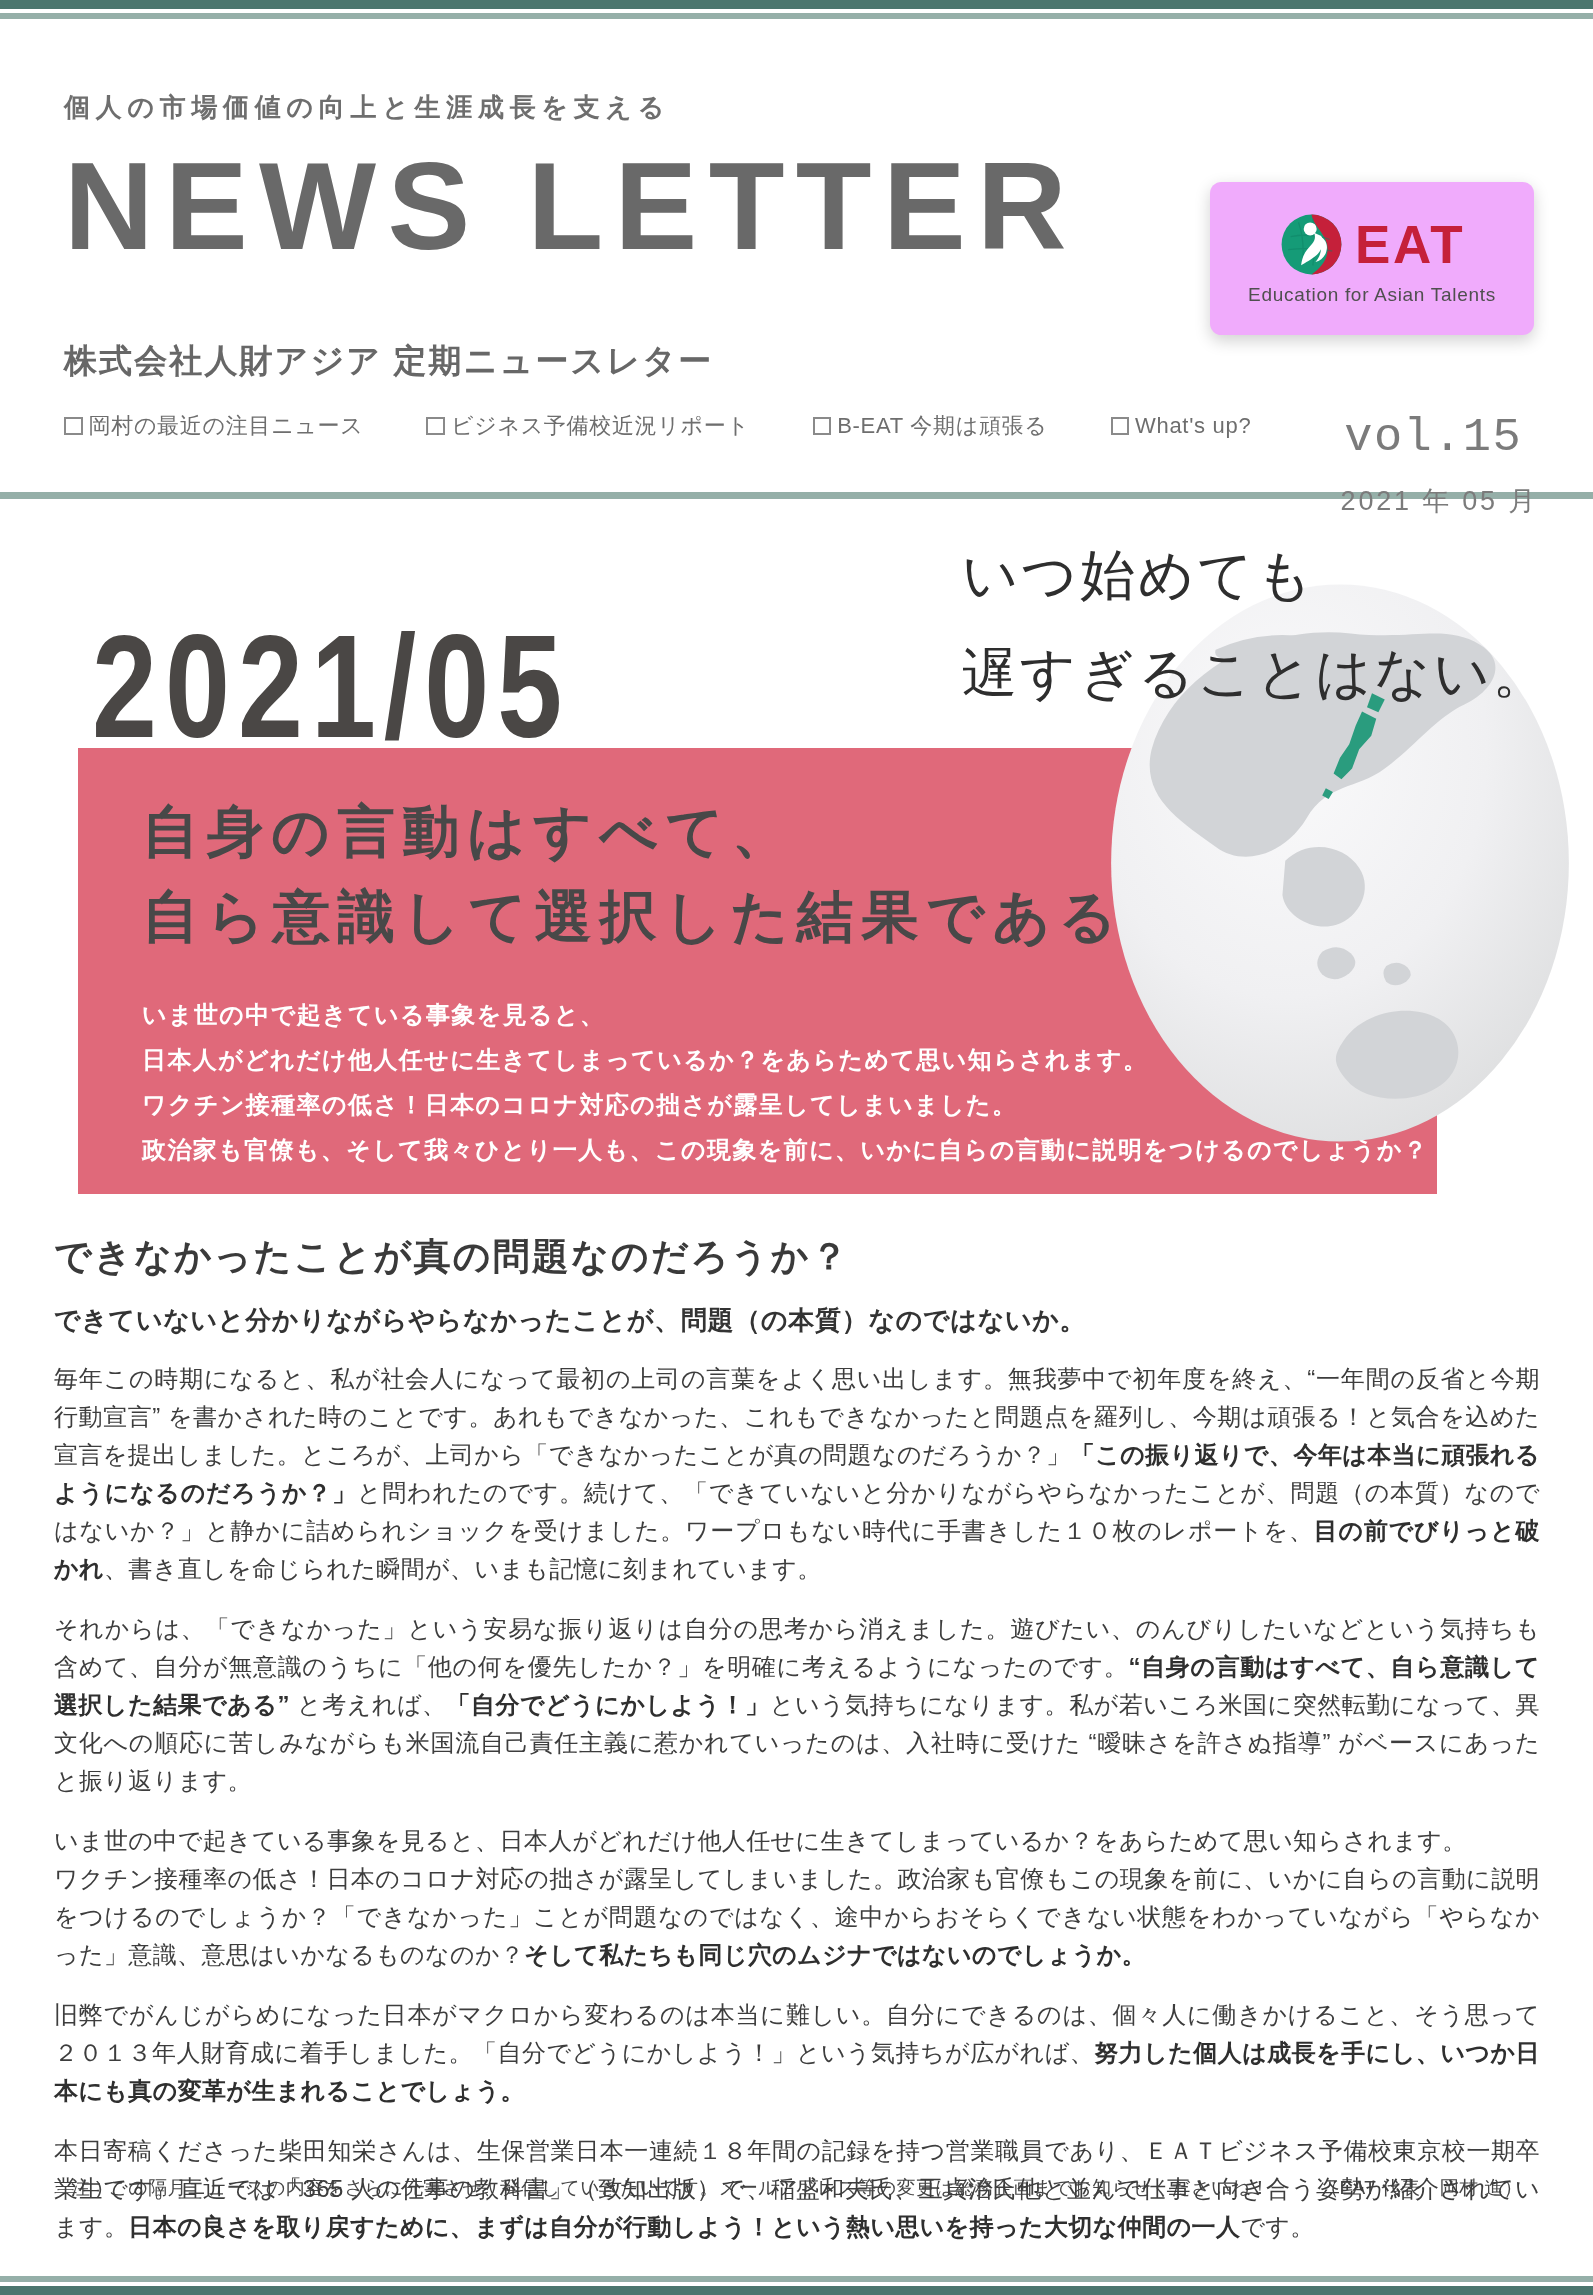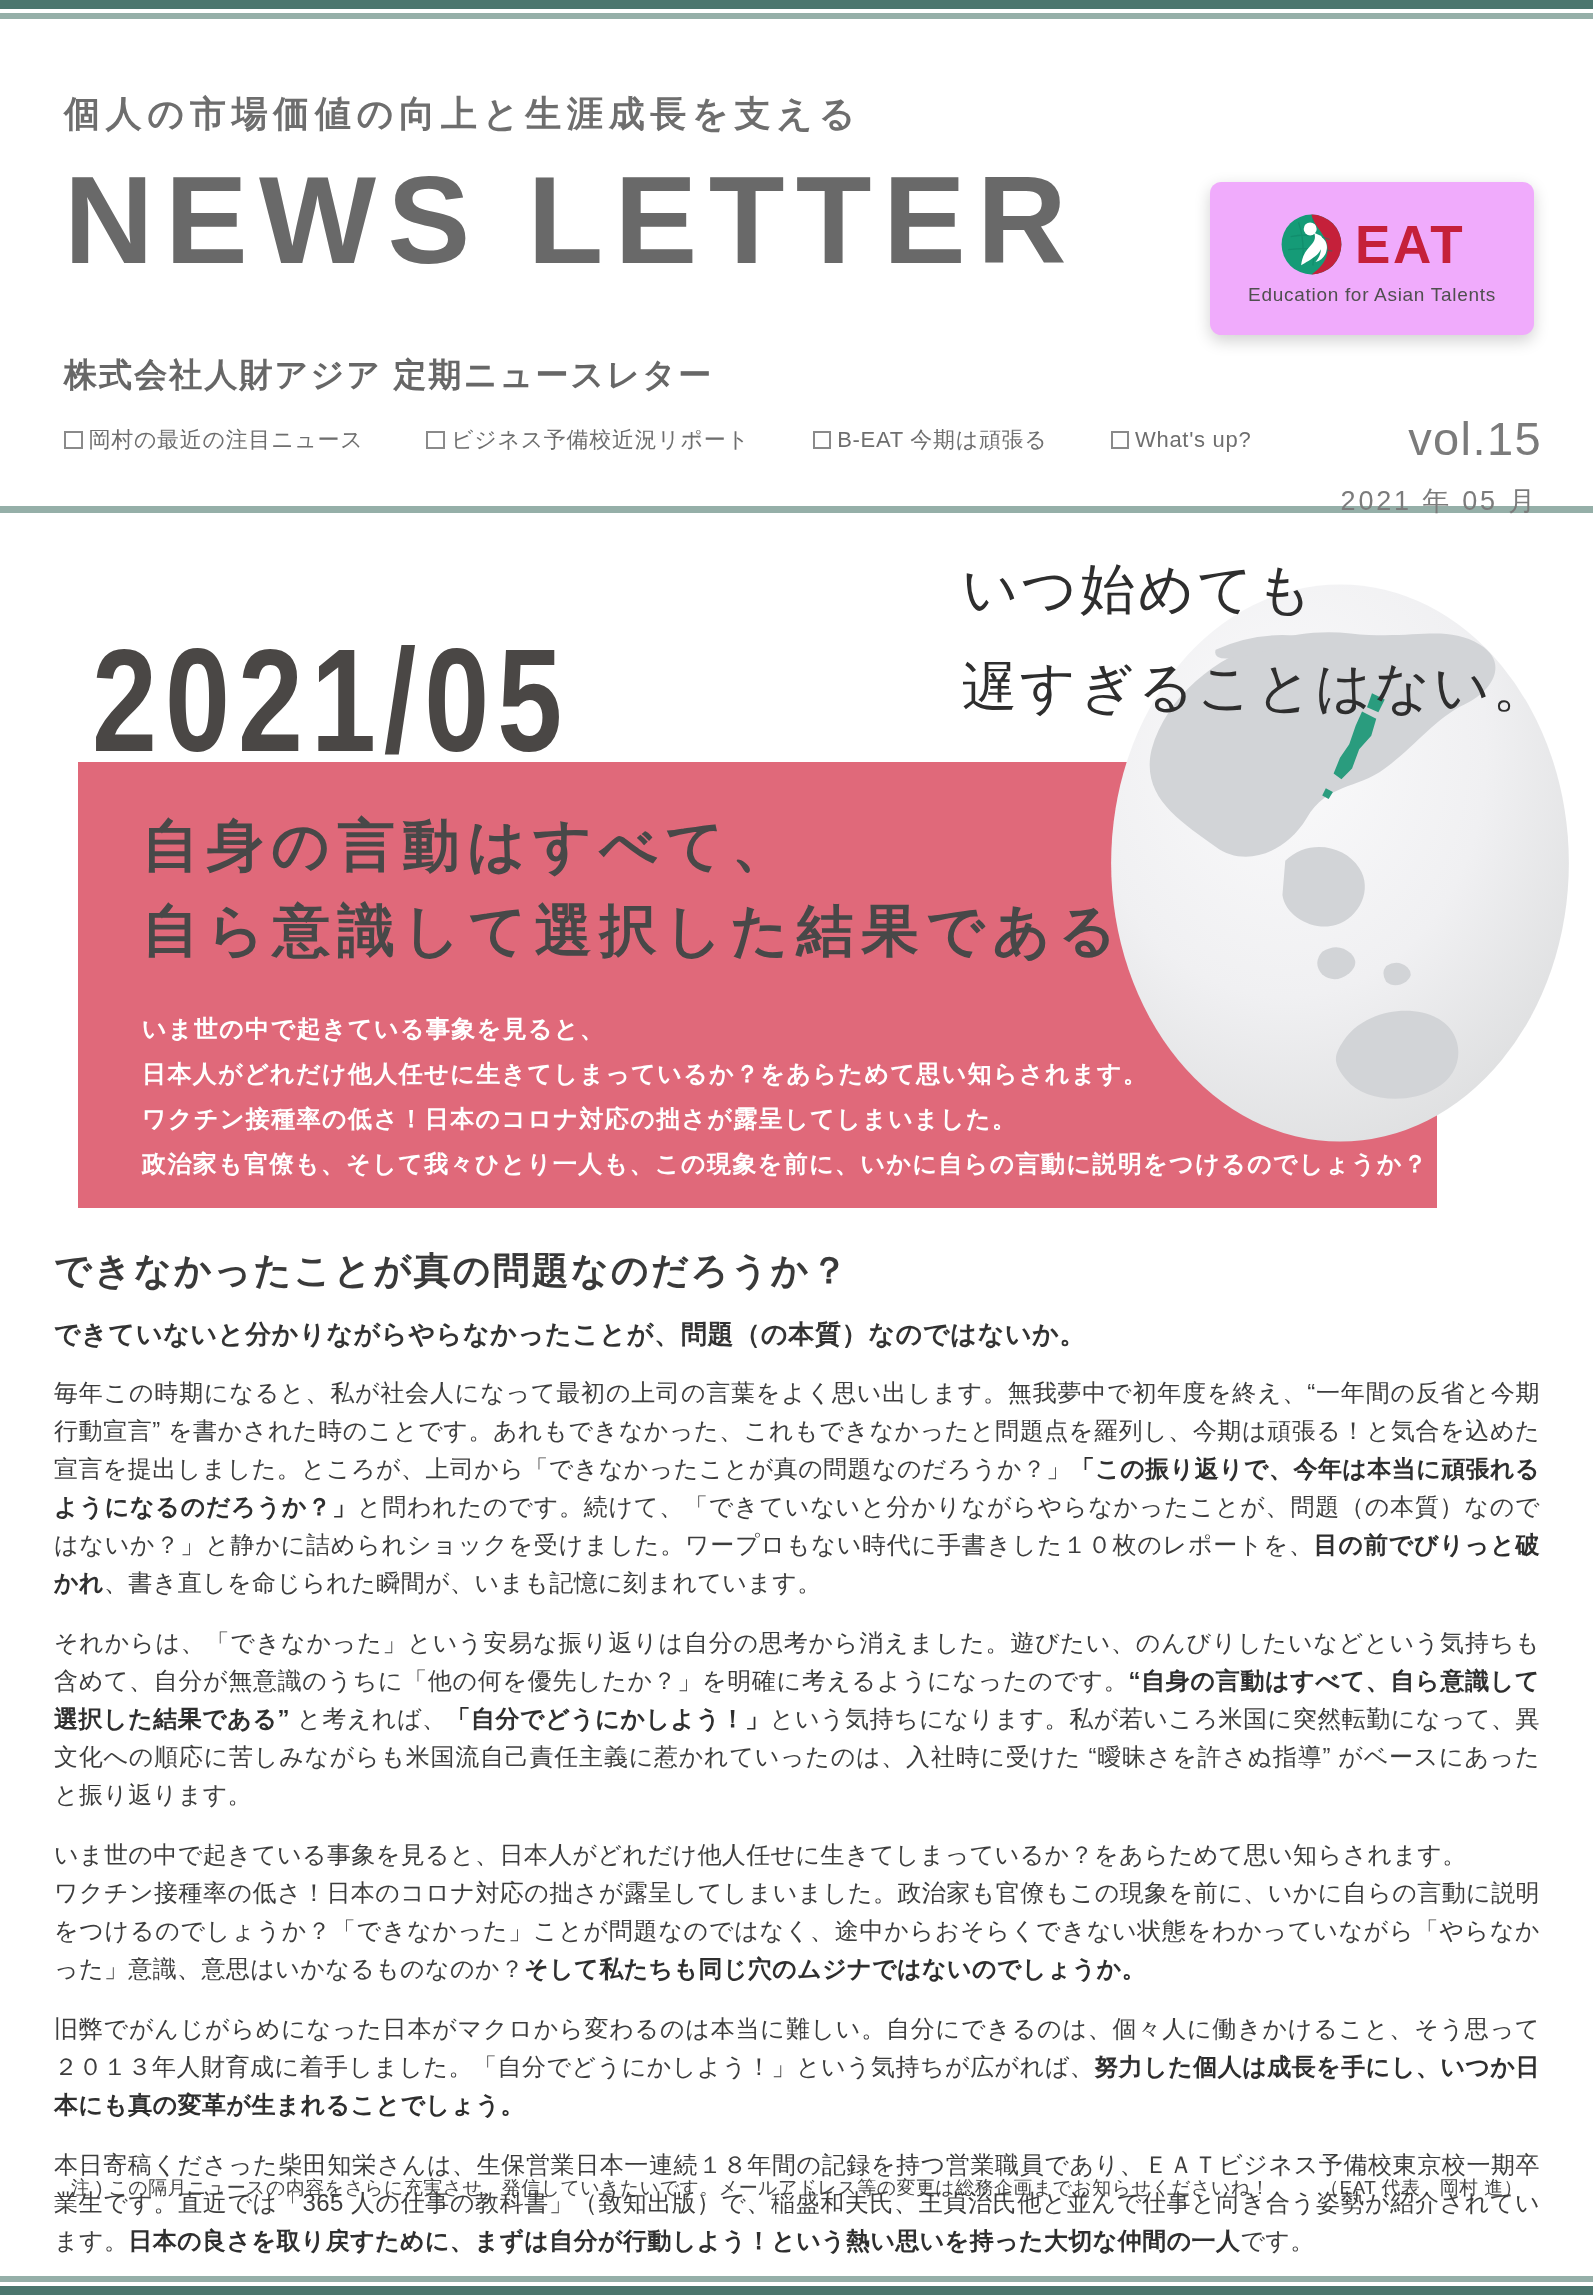--- a/index.html
+++ b/index.html
@@ -11,42 +11,42 @@
     color:#3d3d3d;
   }
   
   .bar-dark { height:9.2px; background:#4b766e; }
   .bar-gap  { height:4.3px;  background:#ffffff; }
   .bar-sage { height:5.7px;  background:#95afa8; }
   .bottom-bars { position:absolute; left:0; right:0; bottom:0; }
   
   .header { position:relative; padding:0 64px; }
   .tagline {
-    margin-top:71px; font-size:36px; font-weight:bold;
+    margin-top:71px; font-size:26px; font-weight:bold;
     letter-spacing:5.7px; color:#6e6e6e;
   }
   .nl-title {
     margin-top:15.6px; font-size:124px; font-weight:bold; line-height:1.05;
     letter-spacing:11.4px; color:#696969; white-space:nowrap;
   }
   .logo-card {
     position:absolute; top:92px; right:60px;
     width:324px; height:153px; background:#f0abfc; border-radius:11.4px;
     box-shadow:0 5.7px 15.6px rgba(0,0,0,0.18);
     display:flex; flex-direction:column; align-items:center; justify-content:center;
   }
   .logo-row { display:flex; align-items:center; gap:11.4px; }
   .logo-row svg { width:65px; height:65px; }
   .logo-word { font-size:53px; font-weight:bold; color:#c5203a; letter-spacing:2.8px; }
   .logo-sub { margin-top:7.1px; font-size:19px; color:#4f4f4f; letter-spacing:0.7px; }
   .subtitle {
     margin-top:68px; font-size:33px; font-weight:bold;
     letter-spacing:2.1px; color:#676767;
   }
-  .vol { position:absolute; top:321px; right:52px; font-size:47px; color:#7b7b7b; letter-spacing:1.4px; }
+  .vol { position:absolute; top:321px; right:72px; font-size:47px; color:#7b7b7b; letter-spacing:1.4px;font-family:Liberation Mono, monospace; }
   .issue-date { position:absolute; top:393px; right:56px; font-size:27px; color:#7b7b7b; letter-spacing:2.8px; }
   .topics { margin-top:27px; display:flex; align-items:center; gap:63px; }
   .topic { display:flex; align-items:center; gap:6px; }
   .topic-box { width:18.5px; height:18.5px; border:2.1px solid #8a8a8a; background:#fff; flex:0 0 auto; }
   .topic-label { font-size:22px; color:#6e6e6e; letter-spacing:0.7px; white-space:nowrap; }
   .divider { margin-top:51px; height:7.1px; background:#95afa8; }
   
   .hero { position:relative; height:249px; }
   .big-date {
     position:absolute; left:92px; top:115px;

